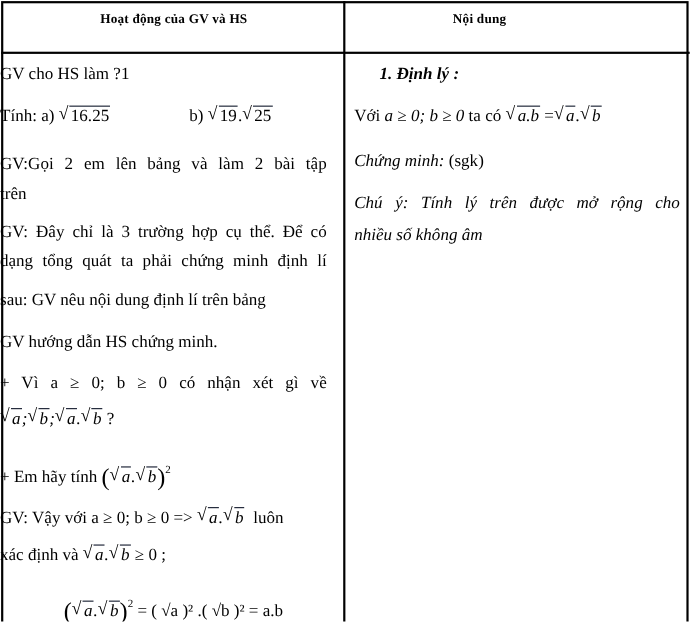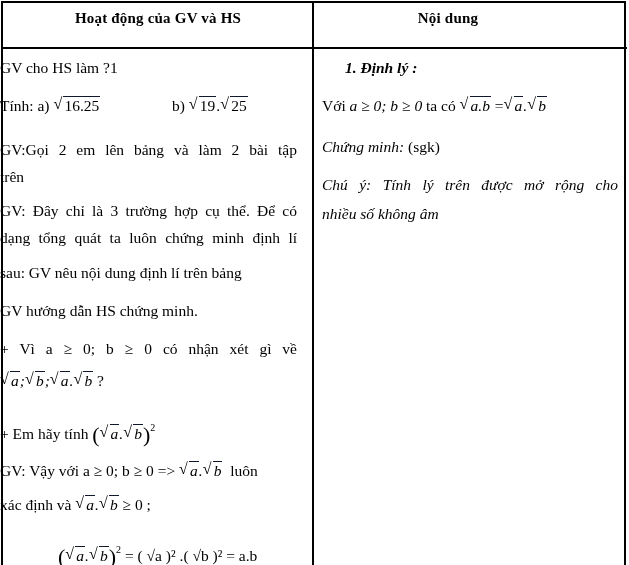--- a/index.html
+++ b/index.html
@@ -7,21 +7,21 @@
     width: 629px; height: 565px; overflow: hidden; position: relative;
     font-family: "Liberation Serif", serif; font-size: 15.5px; color: #000;
   }
   .table {
     position: absolute; left: 1px; top: 1px; width: 625px; height: 600px;
     border: 2px solid #000; box-sizing: border-box;
   }
   .vline { position: absolute; left: 312px; top: 1px; width: 2px; height: 600px; background: #000; }
   .hline { position: absolute; left: 1px; top: 47px; width: 626px; height: 2px; background: #000; }
   .hdr {
-    position: absolute; top: 10px; font-weight: bold; font-size: 15px;
+    position: absolute; top: 10px; font-weight: bold; font-size: 12px;
     text-align: center; letter-spacing: 0.2px;
   }
   .line { position: absolute; white-space: nowrap; line-height: 20px; }
   .L { left: 0; }
   .R { left: 322px; }
   .just { width: 297px; text-align: justify; text-align-last: justify; white-space: normal; }
   .ital { font-style: italic; }
   .bi { font-weight: bold; font-style: italic; }
   .math { font-style: italic; }
   .sq {
@@ -37,37 +37,37 @@
   sup { font-size: 10px; vertical-align: 8px; }
 </style>
 </head>
 <body>
 
 <div class="table"></div>
 <div class="vline"></div>
 <div class="hline"></div>
 
 <div class="hdr" style="left:3px;width:310px;">Hoạt động của GV và HS</div>
-<div class="hdr" style="left:314px;width:268px;">Nội dung</div>
+<div class="hdr" style="left:302px;width:268px;">Nội dung</div>
 
 <div class="line L" style="top:58px">GV cho HS làm ?1</div>
 
 <div class="line L" style="top:96px">
   <span>Tính: a)</span>
   <span class="sq"><span class="rad">16.25</span></span>
   <span style="display:inline-block;width:64px"></span>
   <span>b)</span>
   <span class="sq"><span class="rad">19</span></span>.<span class="sq"><span class="rad">25</span></span>
 </div>
 
 <div class="line L just" style="top:140px">GV:Gọi 2 em lên bảng và làm 2 bài tập</div>
 <div class="line L" style="top:167px">trên</div>
 
 <div class="line L just" style="top:201px">GV: Đây chỉ là 3 trường hợp cụ thể. Để có</div>
-<div class="line L just" style="top:228px">dạng tổng quát ta luôn chứng minh định lí</div>
+<div class="line L just" style="top:228px">dạng tổng quát ta phải chứng minh định lí</div>
 <div class="line L" style="top:263px">sau: GV nêu nội dung định lí trên bảng</div>
 
 <div class="line L" style="top:301px">GV hướng dẫn HS chứng minh.</div>
 
 <div class="line L just" style="top:339px">+ Vì a ≥ 0; b ≥ 0 có nhận xét gì về</div>
 <div class="line L math" style="top:371px">
   <span class="sq"><span class="rad">a</span></span>;<span class="sq"><span class="rad">b</span></span>;<span class="sq"><span class="rad">a</span></span>.<span class="sq"><span class="rad">b</span></span>
   <span style="font-style:normal">?</span>
 </div>
 

